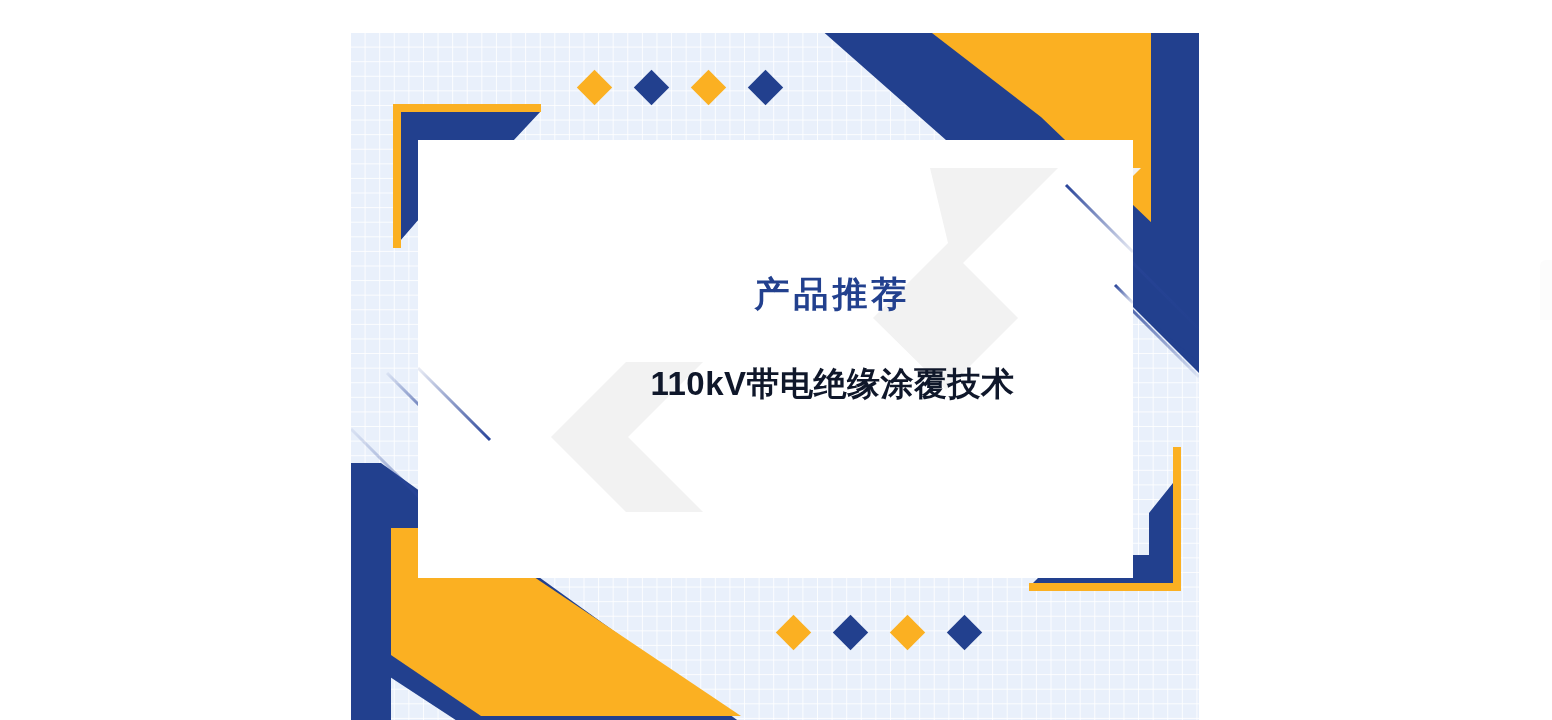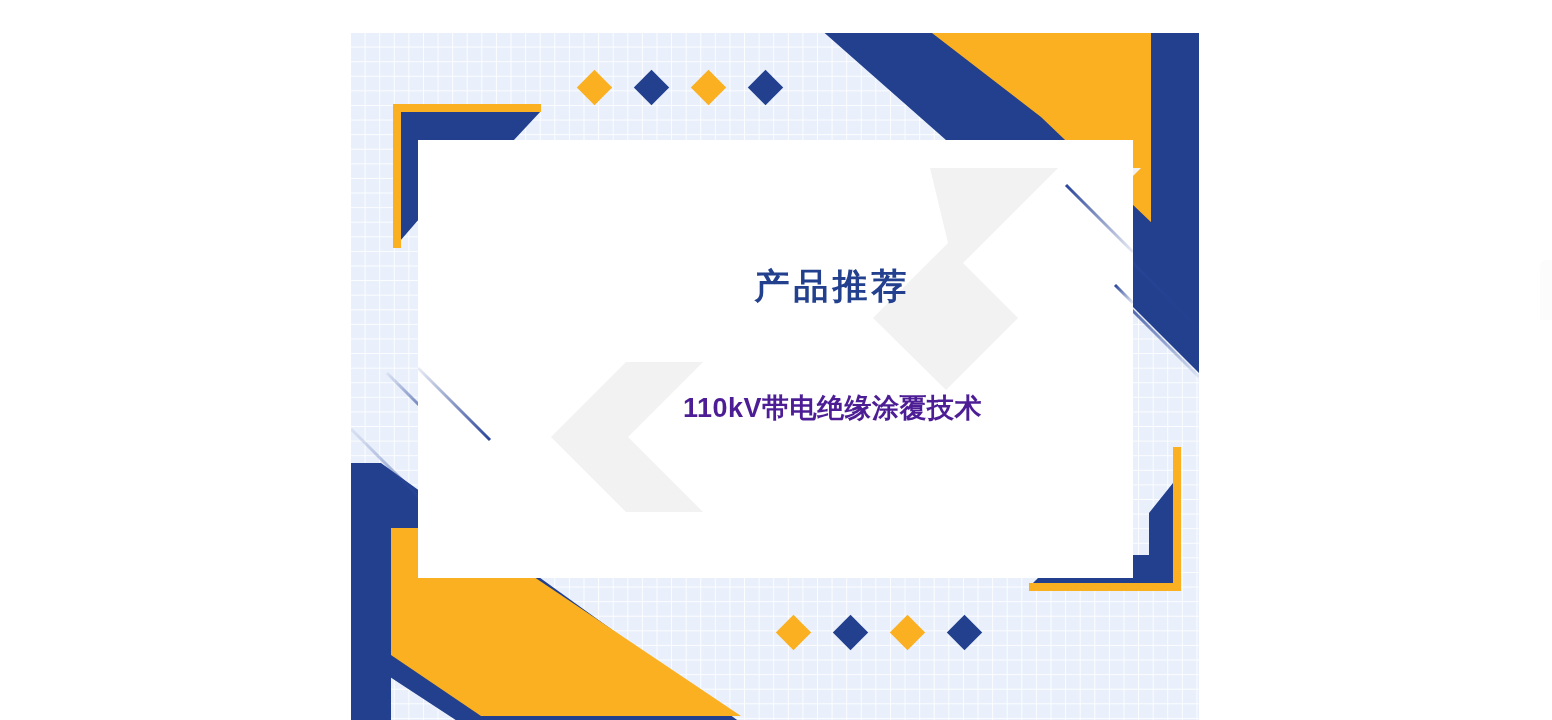--- a/index.html
+++ b/index.html
@@ -74,42 +74,42 @@
     position: absolute;
     left: 0; top: 0;
     width: 715px;
     height: 438px;
   }
 
   
   .text-wrap {
     position: absolute;
     left: 0;
-    top: 0;
+    top: 8px;
     width: 829px;
     height: 438px;
     display: flex;
     flex-direction: column;
     align-items: center;
     justify-content: flex-start;
   }
   .title {
     margin-top: 128px;
     font-size: 35px;
     font-weight: bold;
     color: #22408e;
     letter-spacing: 4px;
     line-height: 1;
     white-space: nowrap;
   }
   .subtitle {
-    margin-top: 92px;
-    font-size: 27px;
+    margin-top: 56px;
+    font-size: 33px;
     font-weight: bold;
-    color: #4c1d95;
+    color: #0f172a;
     letter-spacing: 0.5px;
     line-height: 1;
     white-space: nowrap;
   }
 
   
   .edge-sliver {
     position: absolute;
     left: 1540px;
     top: 260px;

